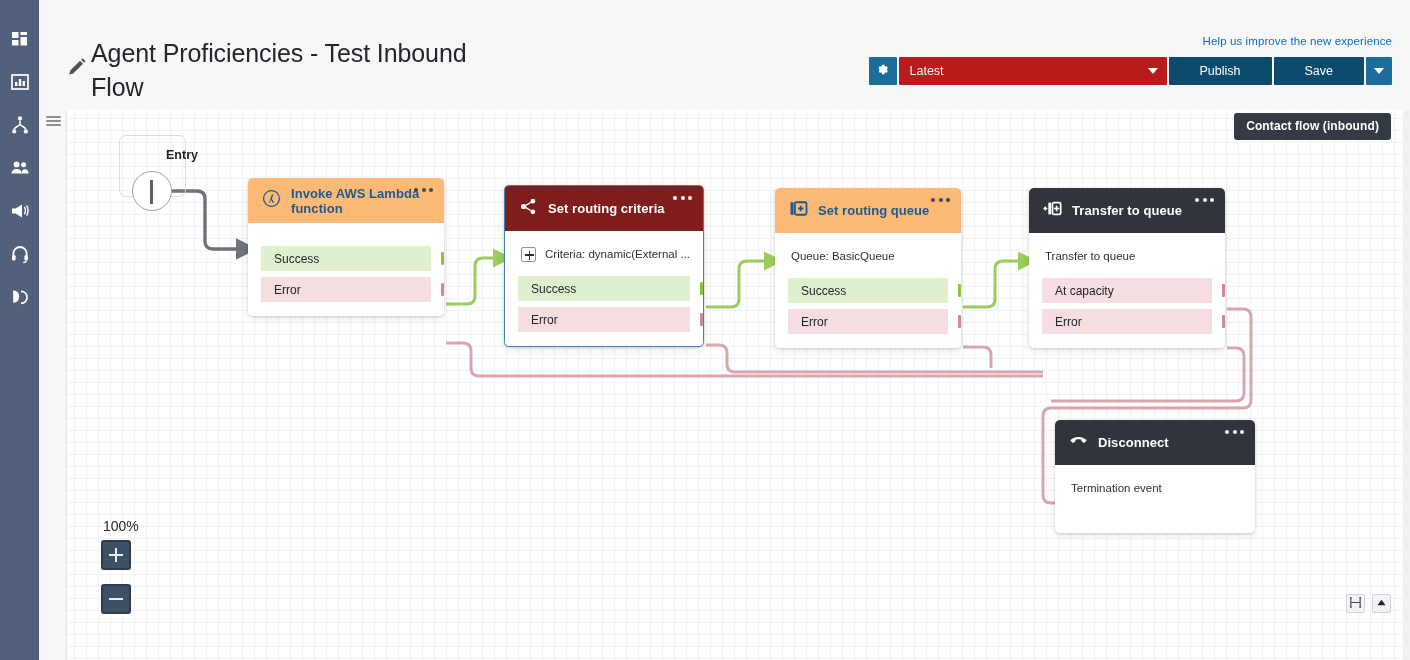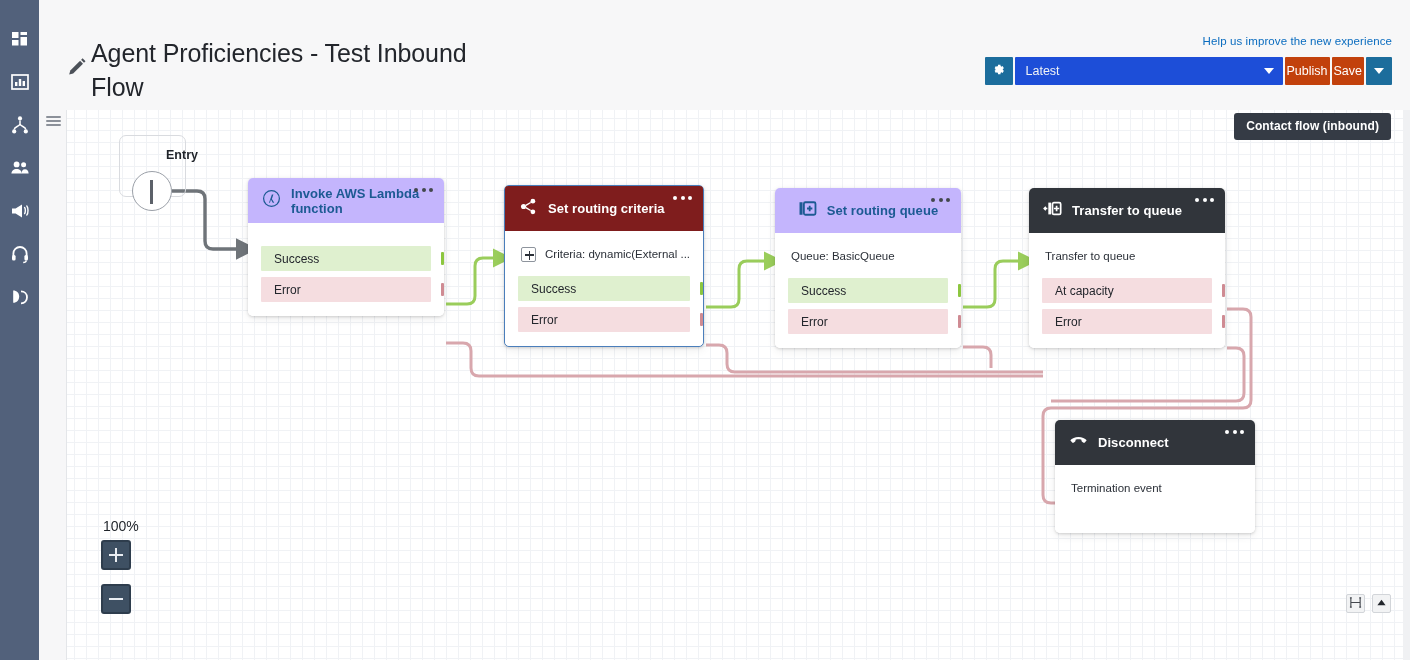--- a/index.html
+++ b/index.html
@@ -41,27 +41,27 @@
     letter-spacing:-0.1px;
   }
 
   
   #toolbar{ position:absolute; right:18px; top:57px; display:flex; align-items:stretch; height:28px; gap:2px; }
   .tb-gear{
     width:28px; background:#1c6d9c; display:flex; align-items:center; justify-content:center;
     cursor:pointer; border-radius:1px;
   }
   .tb-select{
-    width:268px; background:#1d4ed8; border-radius:1px;
+    width:268px; background:#b91c1c; border-radius:1px;
     display:flex; align-items:center; justify-content:space-between;
     padding:0 9px 0 11px; color:#f1f3f5; font-size:12.5px; cursor:pointer;
   }
   .tb-btn{
-    background:#c2410c; color:#fff; font-size:12.5px; border-radius:1px;
-    display:flex; align-items:center; justify-content:center; padding:0 2px; cursor:pointer;
+    background:#0c4a6e; color:#fff; font-size:12.5px; border-radius:1px;
+    display:flex; align-items:center; justify-content:center; padding:0 31px; cursor:pointer;
     white-space:nowrap;
   }
   .tb-caret-btn{ background:#1c6d9c; width:26px; display:flex;align-items:center;justify-content:center; border-radius:1px; cursor:pointer;}
   .caret{
     width:0;height:0;border-left:5px solid transparent;border-right:5px solid transparent;
     border-top:6px solid #ffffff;
   }
 
   
   #canvas-wrap{
@@ -114,21 +114,21 @@
   
   .node{
     position:absolute; z-index:4; border-radius:5px; background:#ffffff;
     box-shadow:0 1px 3px rgba(0,0,0,.16), 0 3px 10px rgba(0,0,0,.07);
     overflow:visible;
   }
   .node-head{
     height:45px; border-radius:5px 5px 0 0; display:flex; align-items:center;
     padding:0 14px; gap:10px; position:relative;
   }
-  .node-head.light{ background:#c4b5fd; color:#1c5a93;justify-content:center; }
+  .node-head.light{ background:#fdba74; color:#1c5a93; }
   .node-head.slate{ background:#7f1d1d; color:#ffffff; }
   .node-head.dark { background:#31353b; color:#ffffff; }
   .node-title{ font-size:13px; font-weight:700; line-height:15px; letter-spacing:.05px; }
   .dots{ position:absolute; right:11px; top:10px; display:flex; gap:3.5px; cursor:pointer;}
   .dots i{ width:4px;height:4px;border-radius:50%; display:block;}
   .node-head.light .dots i{ background:#43474d;}
   .node-head.slate .dots i{ background:#ffffff;}
   .node-head.dark  .dots i{ background:#ffffff;}
 
   .node-body{ padding:12px 0 14px; background:#fff; border-radius:0 0 5px 5px;}

